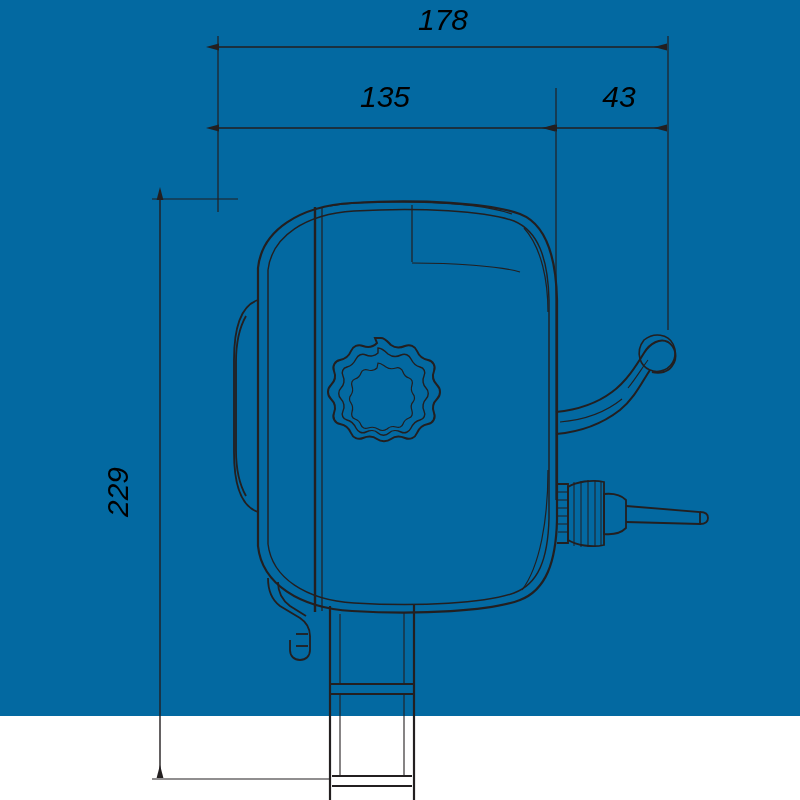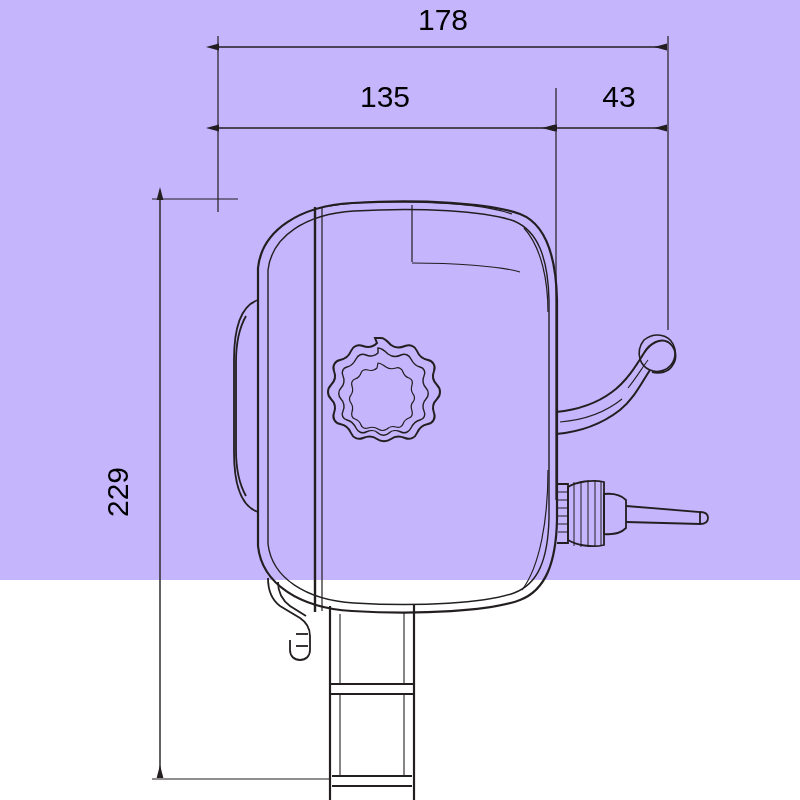--- a/index.html
+++ b/index.html
@@ -9,22 +9,23 @@
   }
   body {
     width: 800px;
     height: 800px;
     overflow: hidden;
     font-family: "Liberation Sans", sans-serif;
   }
   #stage {
     position: relative;
     width: 800px;
-    height: 580px;
-    background: #c4b5fd;
+    height: 716px;
+    background: #0369a1;
+    font-style: italic;
   }
   svg#drawing {
     position: absolute;
     left: 0;
     top: 0;
     width: 800px;
     height: 800px;
   }
   .dimtext {
     font-family: "Liberation Sans", sans-serif;

